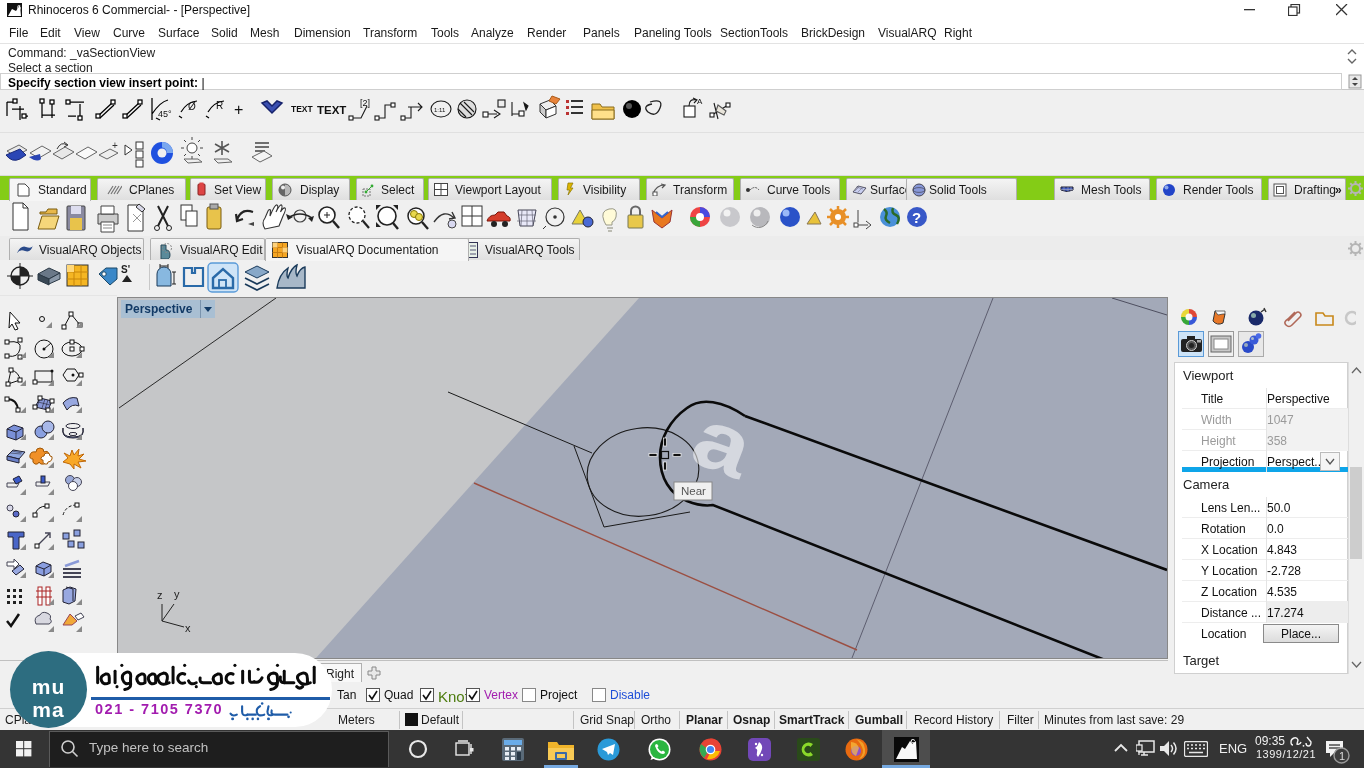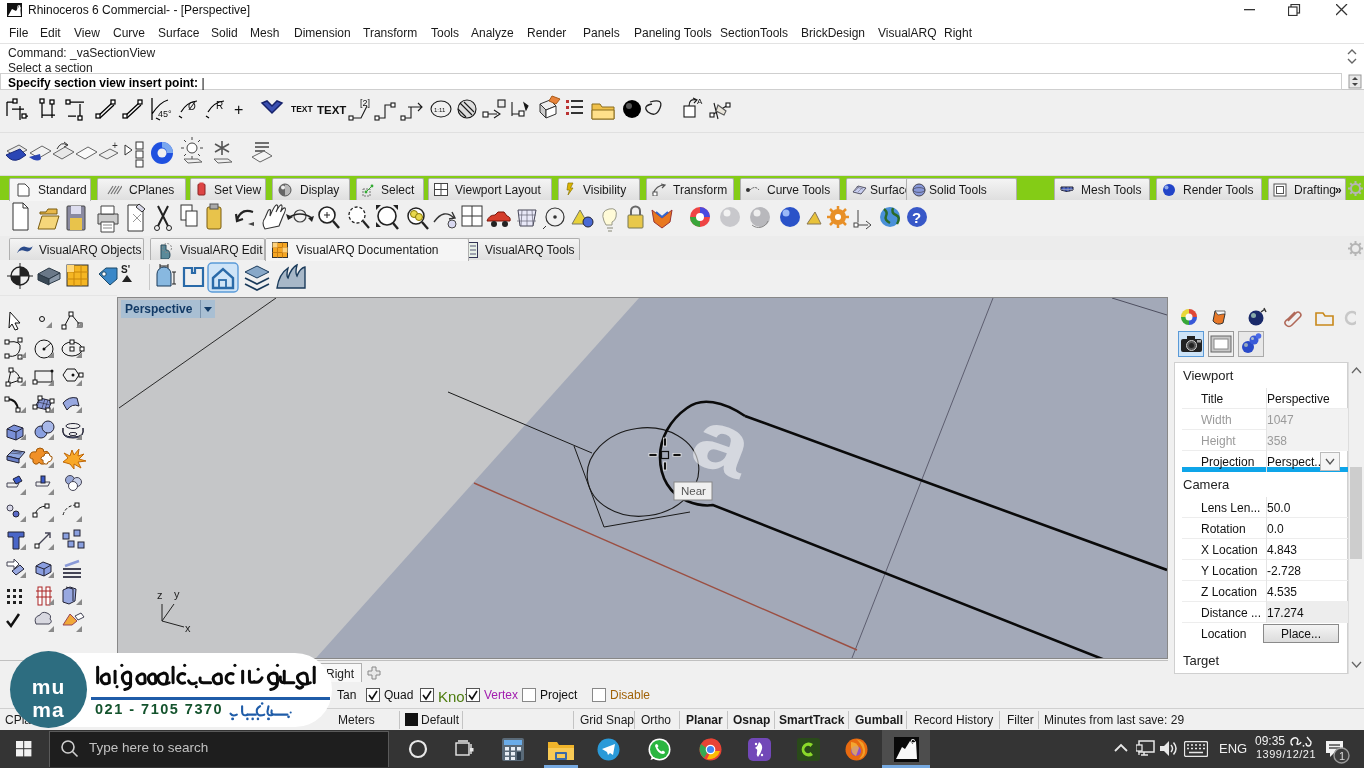--- a/index.html
+++ b/index.html
@@ -797,21 +797,21 @@
         <path d="M3 7 l3 4 5 -8" fill="none" stroke="#111" stroke-width="1.6"></path>
       </svg>
     <span class="abs" style="left:484px;top:6px;font-size:12px;color:#a21caf">Vertex</span>
     <svg class="abs" style="left:522px;top:6px" width="14" height="14">
         <rect x="0.5" y="0.5" width="13" height="13" fill="#fff" stroke="#888"></rect>
       </svg>
     <span class="abs" style="left:540px;top:6px;font-size:12px;color:#111">Project</span>
     <svg class="abs" style="left:592px;top:6px" width="14" height="14">
         <rect x="0.5" y="0.5" width="13" height="13" fill="#fff" stroke="#888"></rect>
       </svg>
-    <span class="abs" style="left:610px;top:6px;font-size:12px;color:#a16207">Disable</span>
+    <span class="abs" style="left:610px;top:6px;font-size:12px;color:#1d4ed8">Disable</span>
   </div>
   <div class="abs" id="statusbar">
     <span class="abs" style="left:5px;top:4px">CPlane</span>
     <span class="abs" style="left:338px;top:4px">Meters</span>
     <div class="abs" style="left:405px;top:4px;width:13px;height:13px;background:#111"></div>
     <span class="abs" style="left:421px;top:4px">Default</span>
     <span class="abs" style="left:580px;top:4px">Grid Snap</span>
     <span class="abs" style="left:641px;top:4px">Ortho</span>
     <span class="abs" style="left:686px;top:4px;font-weight:bold">Planar</span>
     <span class="abs" style="left:733px;top:4px;font-weight:bold">Osnap</span>
@@ -991,21 +991,21 @@
           <circle cx="176" cy="8" r="1.6"></circle>
           <circle cx="196" cy="4" r="1.6"></circle>
           <circle cx="152" cy="4" r="1.6"></circle>
           <circle cx="112" cy="26" r="1.6"></circle>
           <circle cx="100" cy="4" r="1.6"></circle>
           <circle cx="35" cy="4" r="1.6"></circle>
           <circle cx="30" cy="26" r="1.6"></circle>
         </g>
     </svg>
     <div class="abs" style="left:91px;top:697px;width:239px;height:2.5px;background:#1f5ca8"></div>
-    <span class="abs" style="left:95px;top:701px;font-size:14.5px;font-weight:bold;color:#14532d;white-space:nowrap;letter-spacing:1.5px;">021 - 7105 7370</span>
+    <span class="abs" style="left:95px;top:701px;font-size:14.5px;font-weight:bold;color:#a21caf;white-space:nowrap;letter-spacing:1.5px;">021 - 7105 7370</span>
     <svg class="abs" style="left:226px;top:702px" width="66" height="19" viewBox="0 0 62 18">
       <g stroke="#1f5ca8" stroke-width="2" fill="none" stroke-linecap="round">
         <path d="M58 12 h-12 q-4 0 -3 -4"></path>
           <path d="M44 12 q-5 2 -5 -3 l1 -5"></path>
           <path d="M36 12 q-6 2 -7 -2 t3 -6"></path>
           <path d="M28 12 h-8"></path>
           <path d="M20 12 q-5 2 -5 -3 v-5"></path>
           <path d="M10 12 q-4 2 -6 -1"></path>
       </g>
       <g fill="#1f5ca8">

